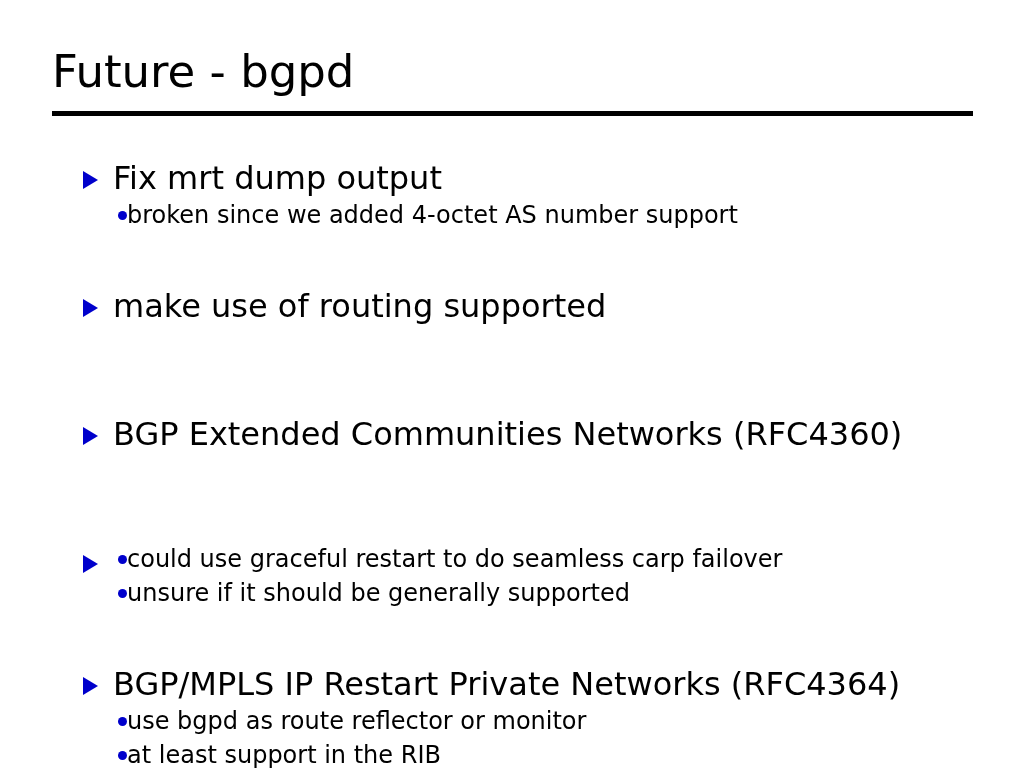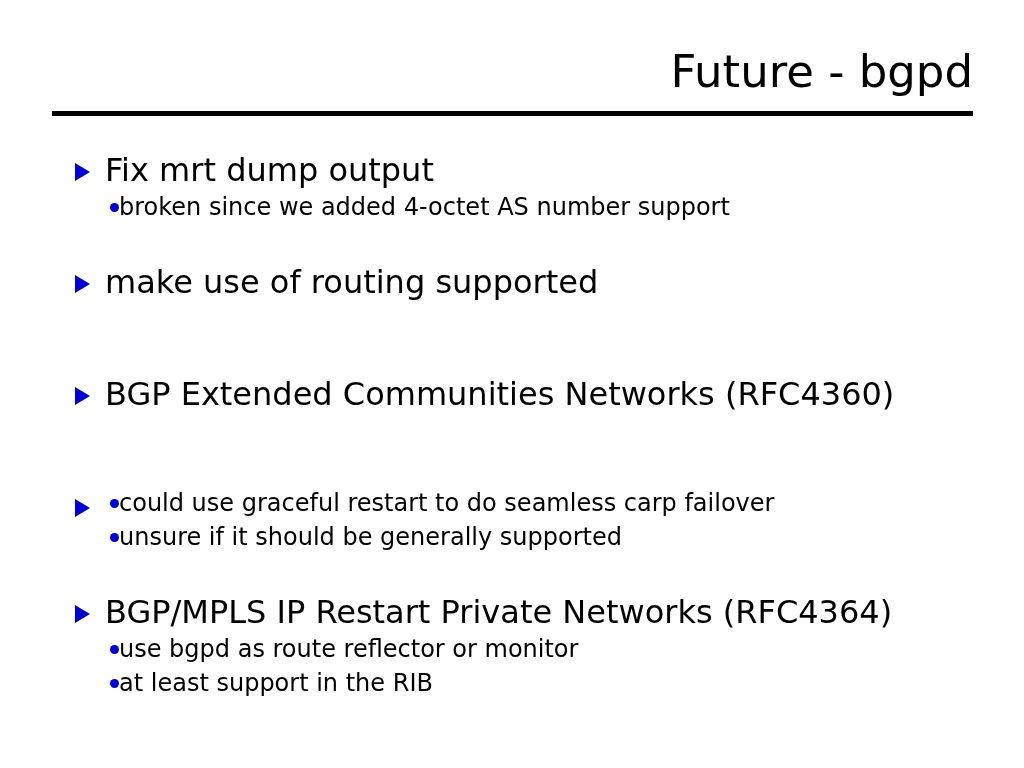--- a/index.html
+++ b/index.html
@@ -33,41 +33,40 @@
   }
   .slide-title {
     font-size: 45px;
     line-height: 52px;
     font-weight: normal;
     letter-spacing: 0px;
     color: #000000;
     white-space: nowrap;
     margin: 0;
     padding: 0;
-    text-align: right;
   }
   .title-rule {
     position: absolute;
     left: 52px;
     top: 111px;
     width: 921px;
     height: 5px;
     background: #000000;
   }
 
   
   .body-block {
     position: absolute;
     left: 0;
     top: 150px;
     width: 1024px;
   }
 
   .bullet-group {
-    margin: 0;
+    margin: 8px;
     padding: 0;
   }
 
   
   .b1 {
     position: relative;
     padding-left: 105px;
     font-size: 32px;
     line-height: 40px;
     color: #000000;

